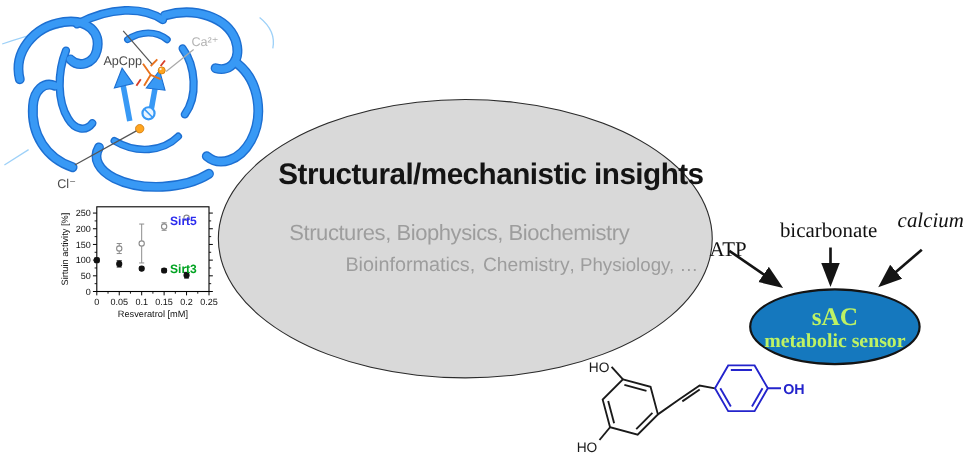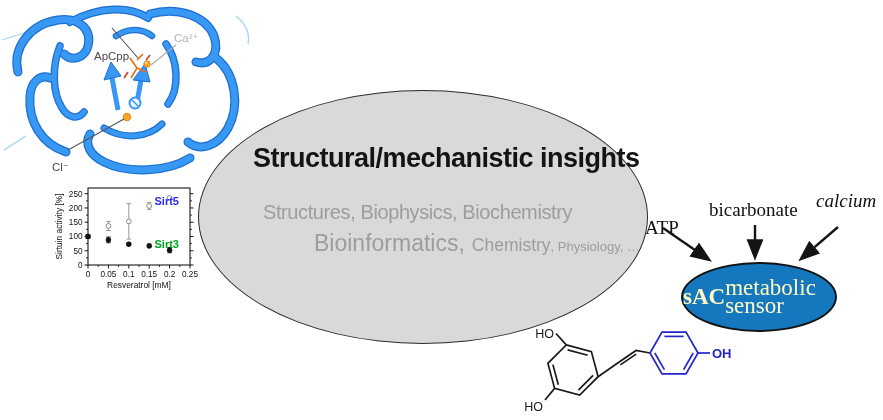--- a/index.html
+++ b/index.html
@@ -16,41 +16,41 @@
          font-family:"Liberation Sans","DejaVu Sans",sans-serif;}
   
   .gray-ellipse{
     position:absolute;left:198px;top:90px;width:448px;height:252px;
     background:#d9d9d9;border:1.4px solid #2b2b2b;border-radius:50%;
   }
   .el-line{position:absolute;white-space:nowrap;}
   .el-line.l1{left:233px;top:143px;font-size:27px;font-weight:bold;color:#141414;letter-spacing:-0.5px;margin-left:20px;}
   .el-line.l2{left:263px;top:181px;font-size:20px;color:#9d9d9d;letter-spacing:-0.4px;margin-top:20px;}
   .el-line.l3{left:314px;top:230px;color:#9d9d9d;display:flex;align-items:baseline;}
-  .el-line.l3 .seg1{font-size:23px;}
+  .el-line.l3 .seg1{font-size:18px;}
   .el-line.l3 .seg2{font-size:17.5px;margin-left:7px;}
-  .el-line.l3 .seg3{font-size:13px;}
+  .el-line.l3 .seg3{font-size:17px;}
   .el-line.l4{left:352px;top:263px;font-size:23px;font-weight:bold;color:#141414;letter-spacing:-0.5px;}
   
   .sac-input{
     position:absolute;font-family:"Liberation Serif","DejaVu Serif",serif;
     font-size:19px;color:#111;white-space:nowrap;
   }
   .sac-input.atp{left:645px;top:201px;margin-top:16px;}
   .sac-input.bic{left:709px;top:199px;text-align:center;}
   .sac-input.cal{left:816px;top:190px;font-style:italic;}
   .arrows{position:absolute;left:640px;top:190px;width:243px;height:85px;}
   .sac-ellipse{
     position:absolute;left:681px;top:262px;width:152px;height:66px;
     background:#1578be;border:2px solid #141414;border-radius:50%;
-    display:flex;flex-direction:row;align-items:center;justify-content:center;
-    font-family:"Liberation Serif","DejaVu Serif",serif;color:#fef9c3;
+    display:flex;flex-direction:column;align-items:center;justify-content:center;
+    font-family:"Liberation Serif","DejaVu Serif",serif;color:#bef264;
   }
   .sac-title{font-size:23px;font-weight:bold;line-height:24px;}
-  .sac-sub{font-size:23px;line-height:18px;}
+  .sac-sub{font-size:18px;line-height:18px;font-weight:bold;}
   
   .molecule{position:absolute;left:506px;top:316px;width:250px;height:104px;
             font-family:"Liberation Sans","DejaVu Sans",sans-serif;}
 </style>
 </head>
 <body>
 
 <div class="canvas">
 
   <svg class="protein" viewBox="0 0 255 185">

